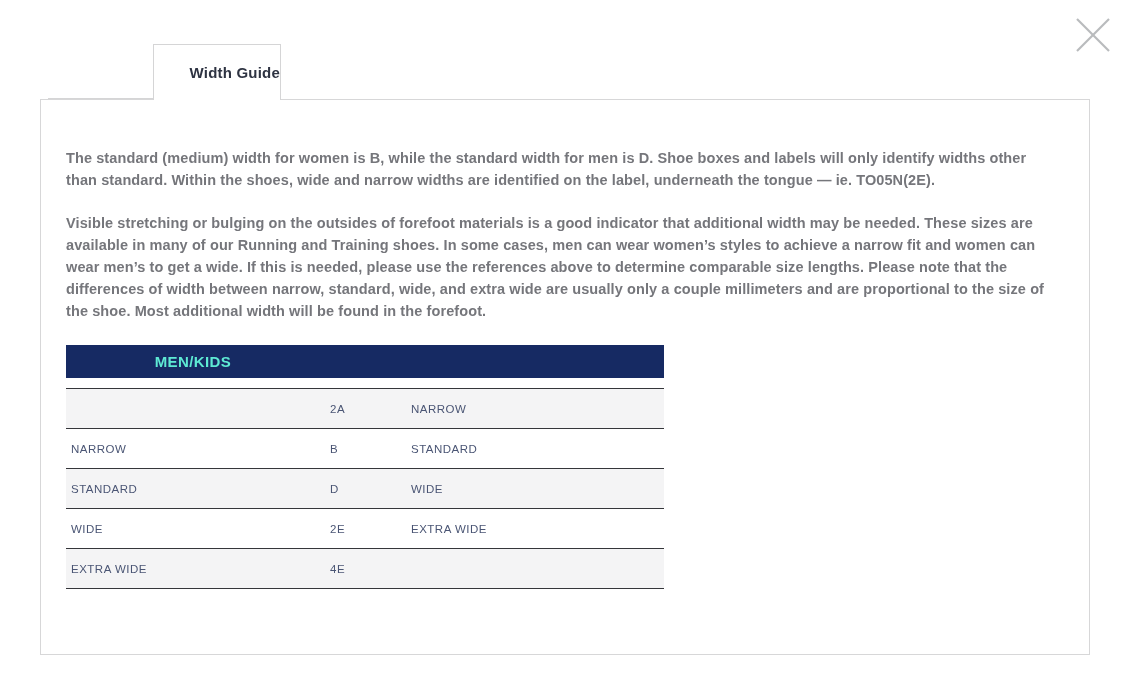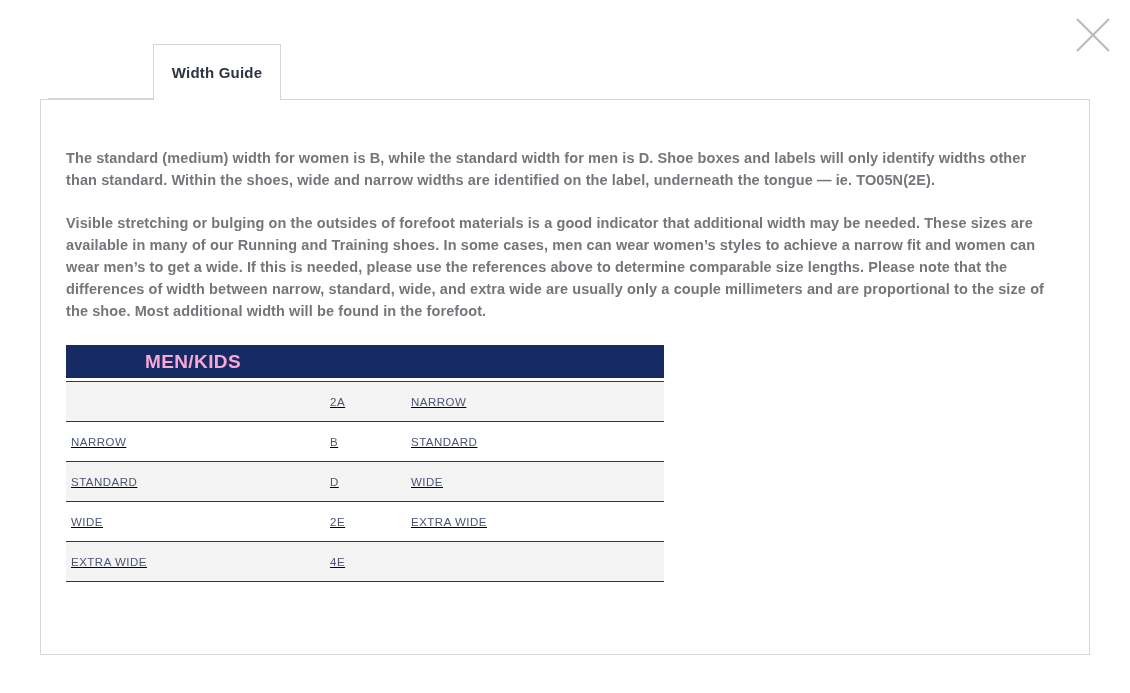--- a/index.html
+++ b/index.html
@@ -13,37 +13,37 @@
 
   
   .tab { position:absolute; display:flex; align-items:center; justify-content:center;
     font-weight:700; font-size:15px; letter-spacing:.2px; cursor:pointer; }
   .tab-size { left:48px; top:50px; width:114px; height:49px;
     border:1px solid #d5d5d6; border-bottom:none;
     background:linear-gradient(246deg, #f7f7f8 26%, #ececee 26.5%);
     color:#3a3f50; z-index:1;margin-top:48px; }
   .tab-width { left:153px; top:44px; width:128px; height:56px;
     background:#ffffff; border:1px solid #d5d5d6; border-bottom:none;
-    color:#2e3342; z-index:3; }
+    color:#2e3342; z-index:3;justify-content:flex-end; }
 
   
   .panel { position:absolute; left:40px; top:99px; width:1050px; height:556px;
     border:1px solid #d7d7d8; background:#fff; z-index:2; padding:47px 42px 0 25px; }
 
   .copy { color:#75767b; font-weight:600; font-size:14.5px; line-height:22px;
     letter-spacing:.1px; width:992px; }
   .copy p.lead { margin-bottom:21px; }
 
   
   .width-table { margin-top:23px; width:598px; }
   .wt-head { display:flex; height:33px; background:#162a63; }
   .wt-head .hc { display:flex; align-items:center; justify-content:center;
-    color:#f9a8d4; font-weight:700; font-size:19px; letter-spacing:.4px; }
+    color:#5eead4; font-weight:700; font-size:15px; letter-spacing:.4px; }
   .c1 { width:254px; } .c2 { width:86px; } .c3 { width:258px; }
-  .wt-body { margin-top:3px; border-top:1px solid #35363a;text-decoration:underline; }
+  .wt-body { margin-top:10px; border-top:1px solid #35363a; }
   .wt-row { display:flex; height:40px; align-items:center;
     border-bottom:1px solid #35363a; }
   .wt-row:nth-child(odd) { background:#f4f4f5; }
   .wt-row:nth-child(even) { background:#ffffff; }
   .wt-row .bc { color:#4a5574; font-size:11.5px; letter-spacing:.5px; font-weight:400; }
   .wt-row .c1 { padding-left:5px; }
   .wt-row .c2 { padding-left:10px; }
   .wt-row .c3 { padding-left:5px; }
 </style>
 </head>

